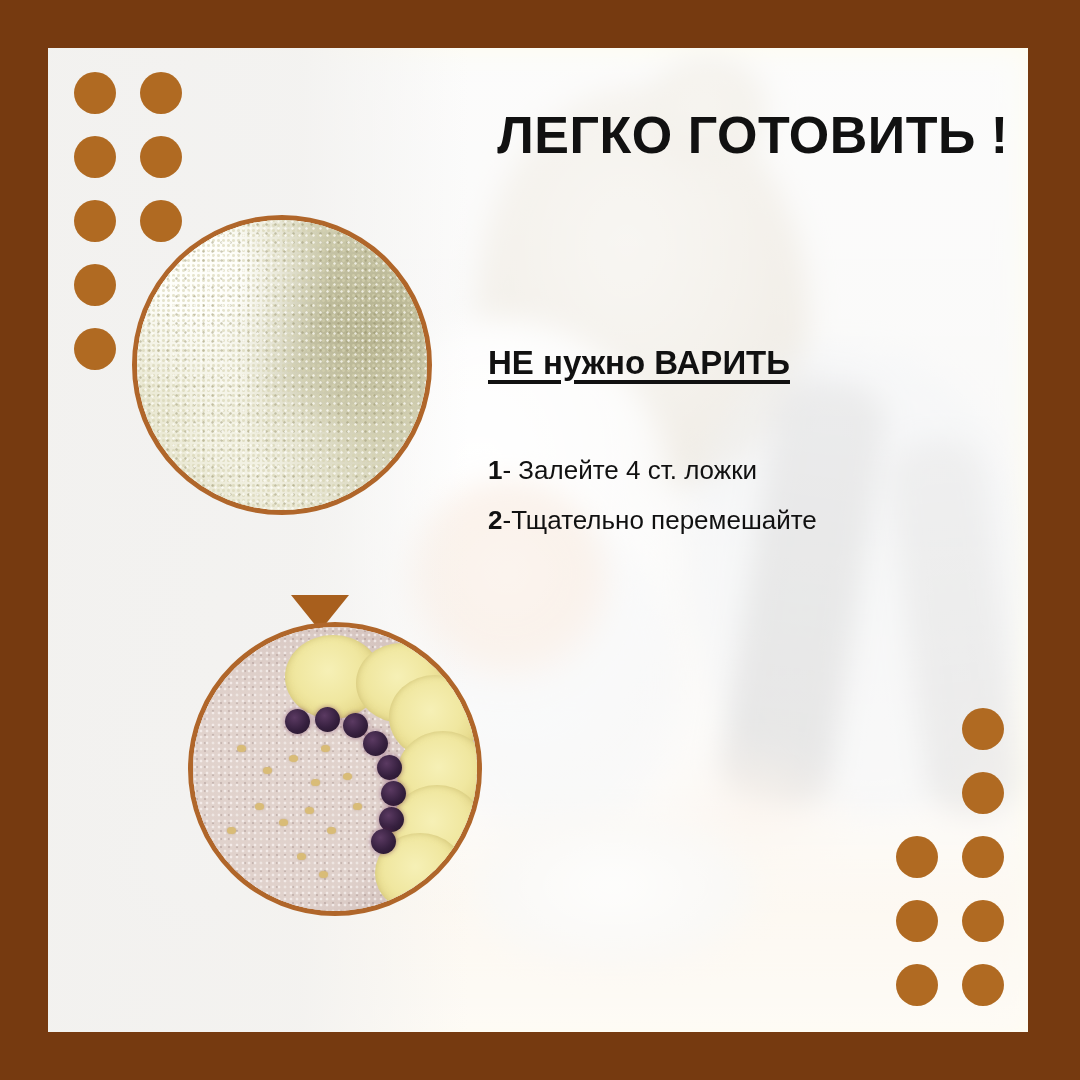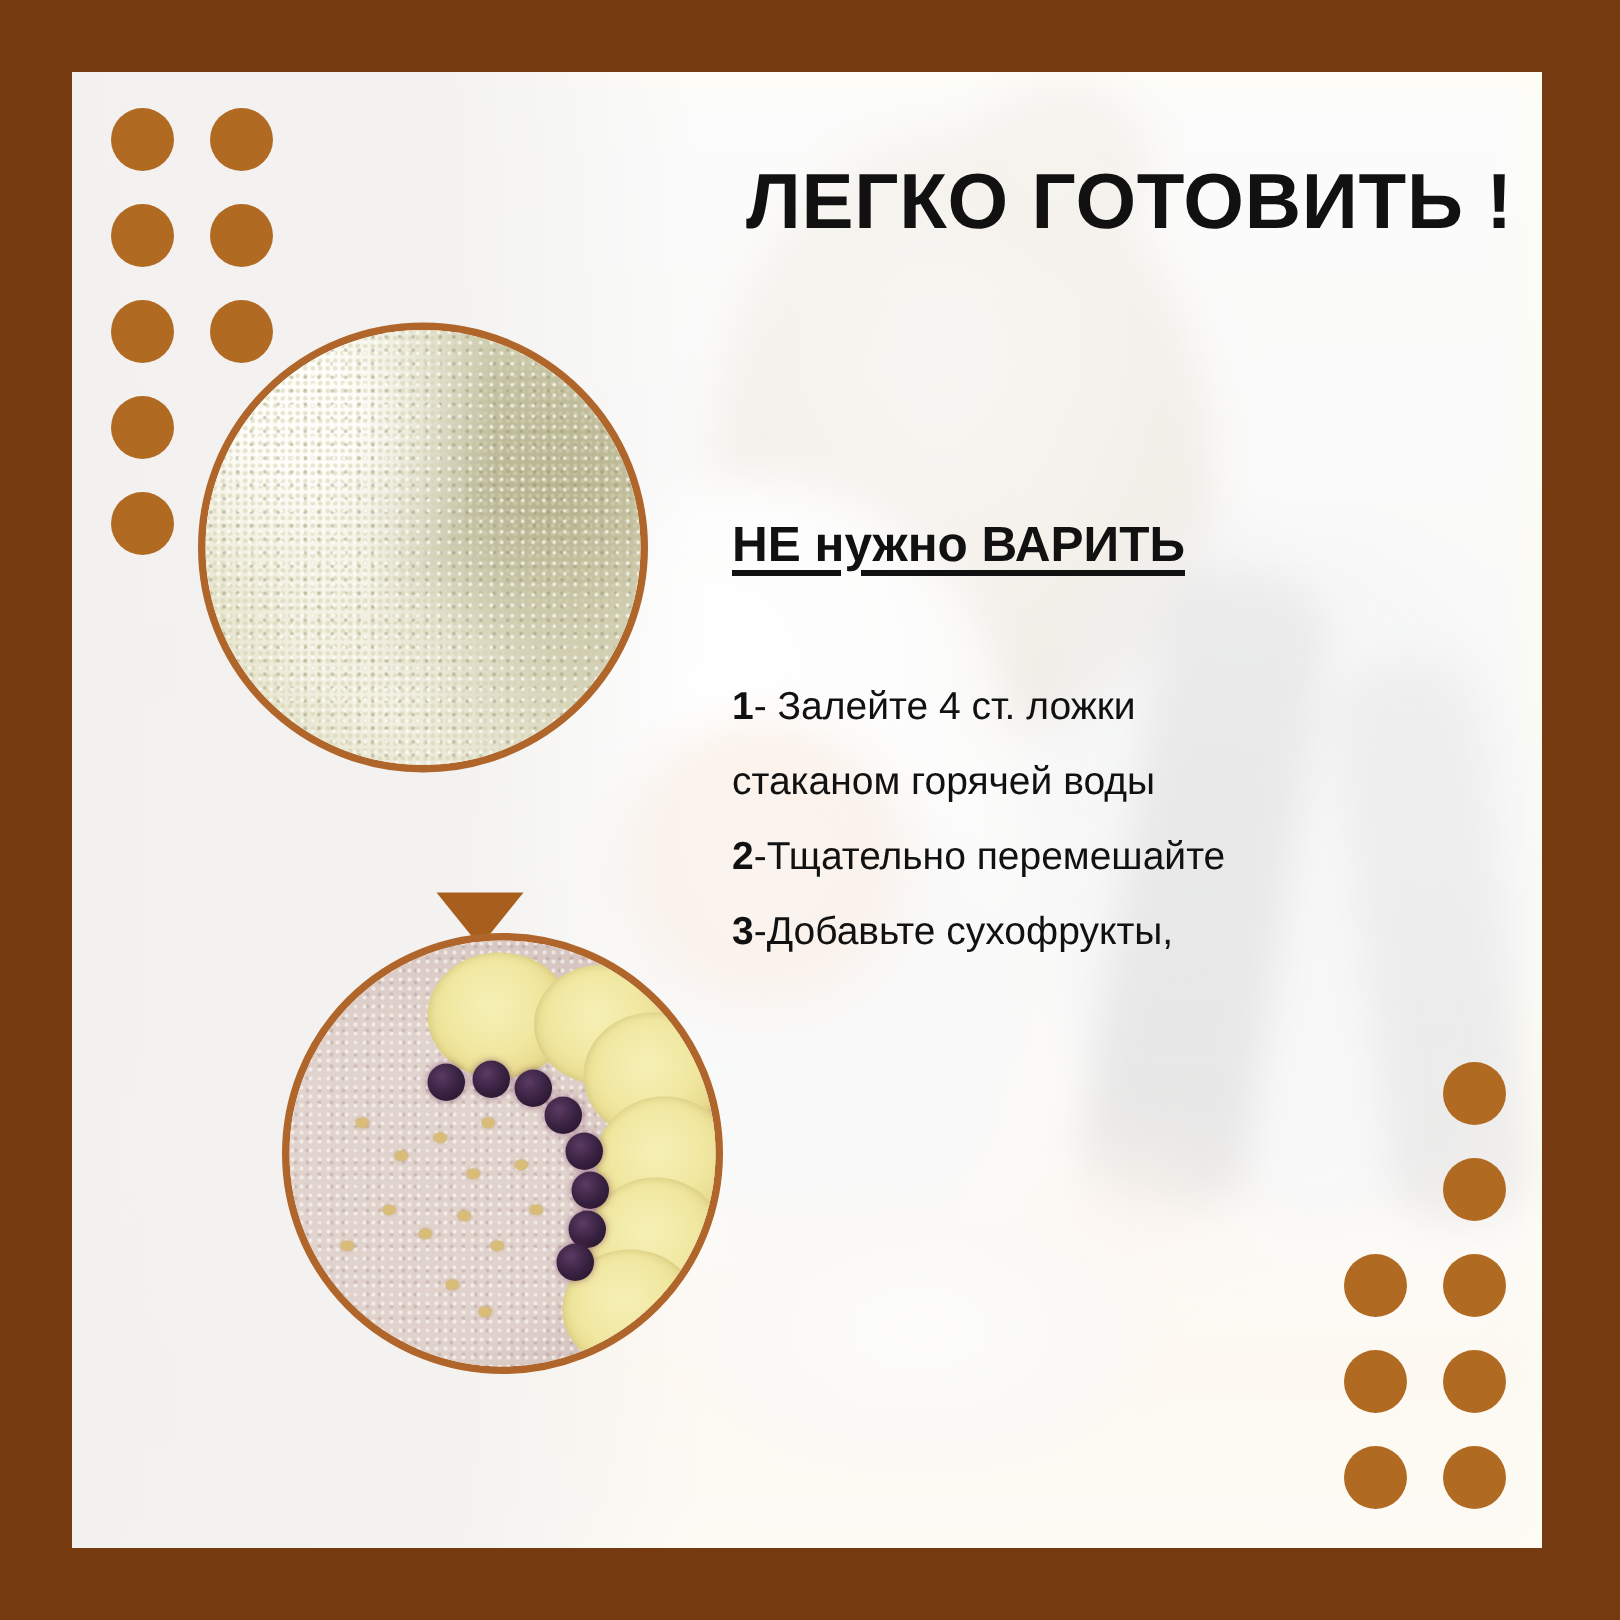--- a/index.html
+++ b/index.html
@@ -390,24 +390,18 @@
 
     <div class="headline">ЛЕГКО ГОТОВИТЬ !</div>
 
     <div class="subhead">НЕ нужно ВАРИТЬ</div>
 
     <div class="steps">
       <div class="step-line">
         <span class="num">1</span><span>- Залейте 4 ст. ложки</span>
       </div>
       <div class="step-line">
-        <span class="num"></span><span>стаканом горячей воды</span>
-      </div>
-      <div class="step-line">
         <span class="num">2</span><span>-Тщательно перемешайте</span>
       </div>
-      <div class="step-line">
-        <span class="num">3</span><span>-Добавьте сухофрукты,</span>
-      </div>
     </div>
 
   </div>
 </div>
 
 </body></html>

